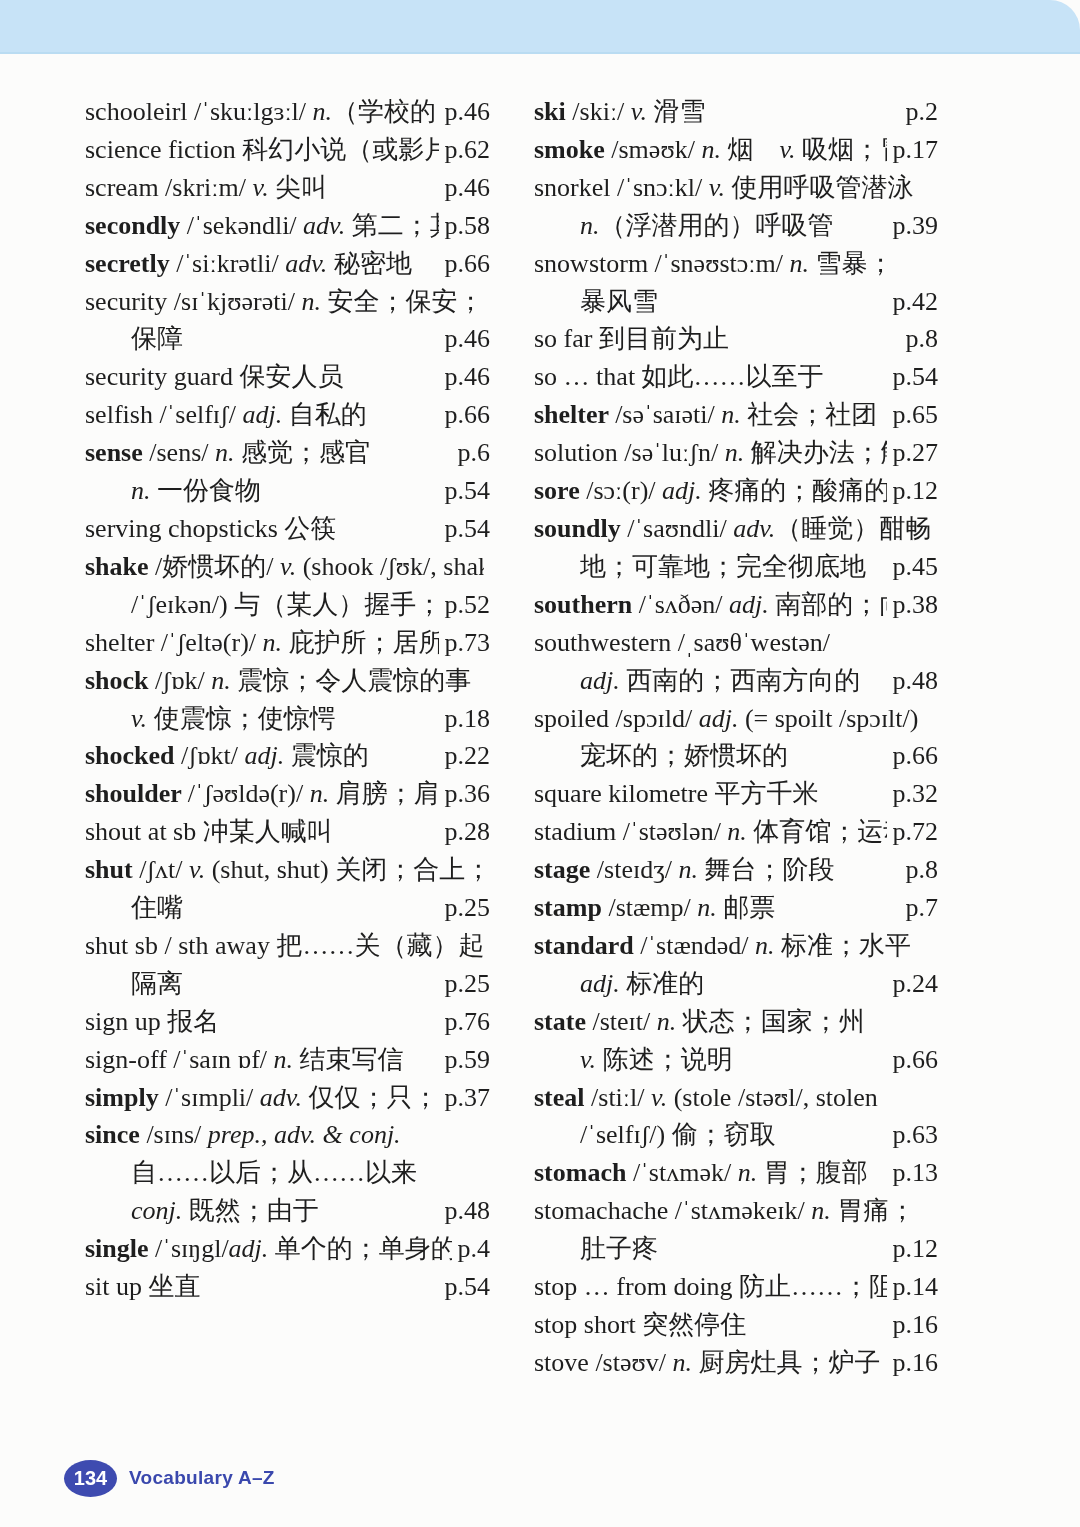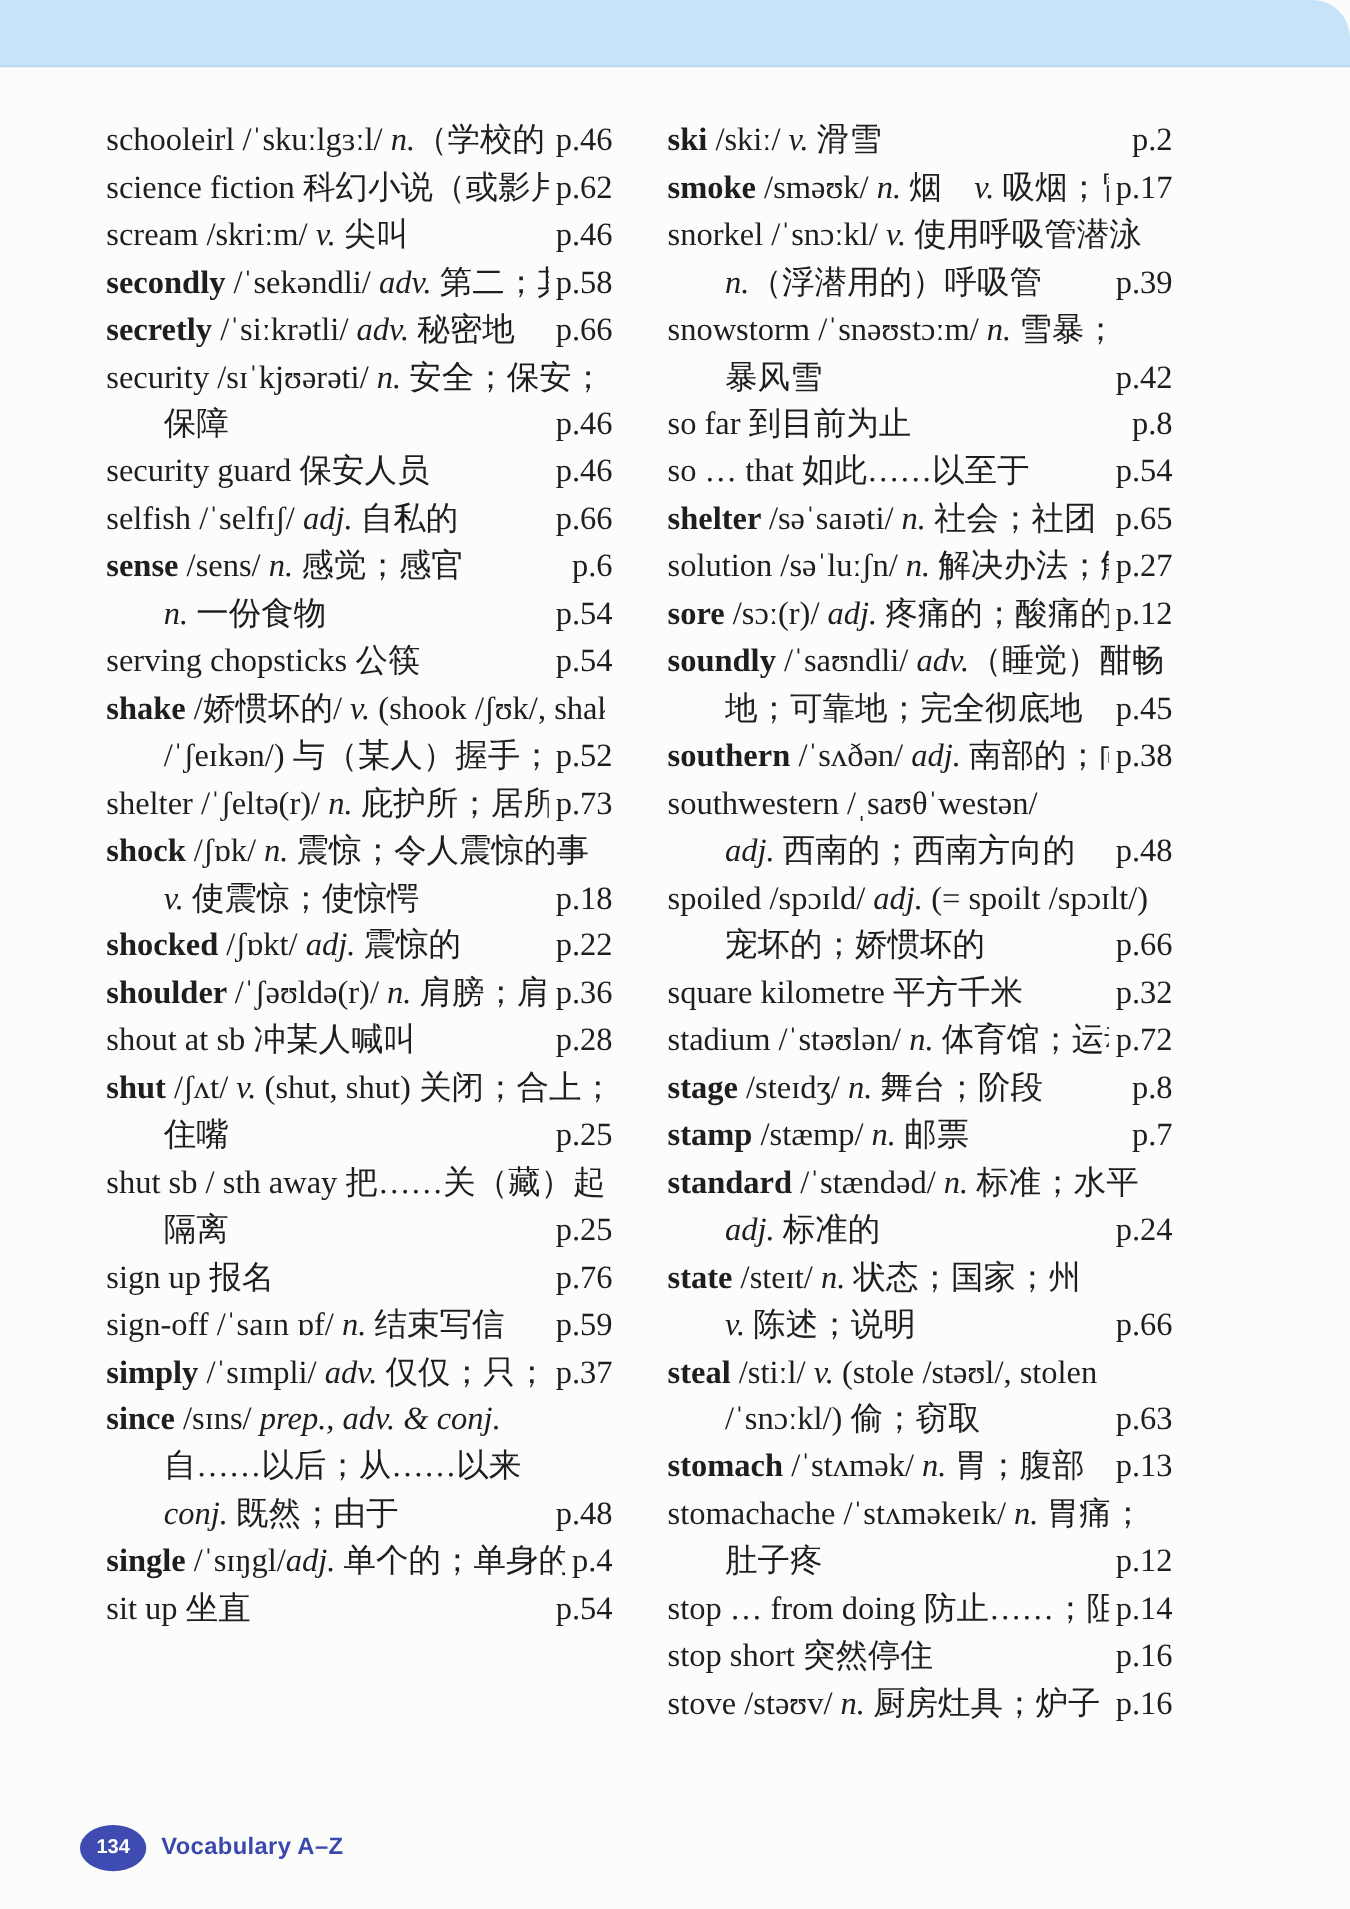--- a/index.html
+++ b/index.html
@@ -28,21 +28,21 @@
   .pos{font-style:italic;}
   .footer{
     position:absolute;left:64px;top:1459px;height:38px;
     display:flex;align-items:center;
     font-family:"Liberation Sans","DejaVu Sans",sans-serif;
   }
   .badge{
     width:53px;height:37px;border-radius:50%;
     background:#3e4bb0;color:#ffffff;
     display:flex;align-items:center;justify-content:center;
-    font-size:16px;font-weight:bold;
+    font-size:20px;font-weight:bold;
   }
   .footer-label{
     margin-left:12px;color:#3a48ad;font-weight:bold;font-size:19px;
     letter-spacing:0.3px;
   }
 </style>
 </head>
 <body>
 
 <div class="header-band"></div>
@@ -369,21 +369,21 @@
         <span class="text"><span class="pos">v.</span><span> 陈述；说明</span></span>
         <span class="page">p.66</span>
       </div>
     </div>
     <div class="entry">
       <div class="line">
         <span class="text"><span class="hw">steal </span><span>/stiːl/ </span><span class="pos">v.</span><span> (stole /stəʊl/, stolen</span></span>
         <span class="page"></span>
       </div>
       <div class="line indent">
-        <span class="text"><span>/ˈsnɔːkl/) 偷；窃取</span></span>
+        <span class="text"><span>/ˈselfɪʃ/) 偷；窃取</span></span>
         <span class="page">p.63</span>
       </div>
     </div>
     <div class="entry">
       <div class="line">
         <span class="text"><span class="hw">stomach </span><span>/ˈstʌmək/ </span><span class="pos">n.</span><span> 胃；腹部</span></span>
         <span class="page">p.13</span>
       </div>
     </div>
     <div class="entry">

